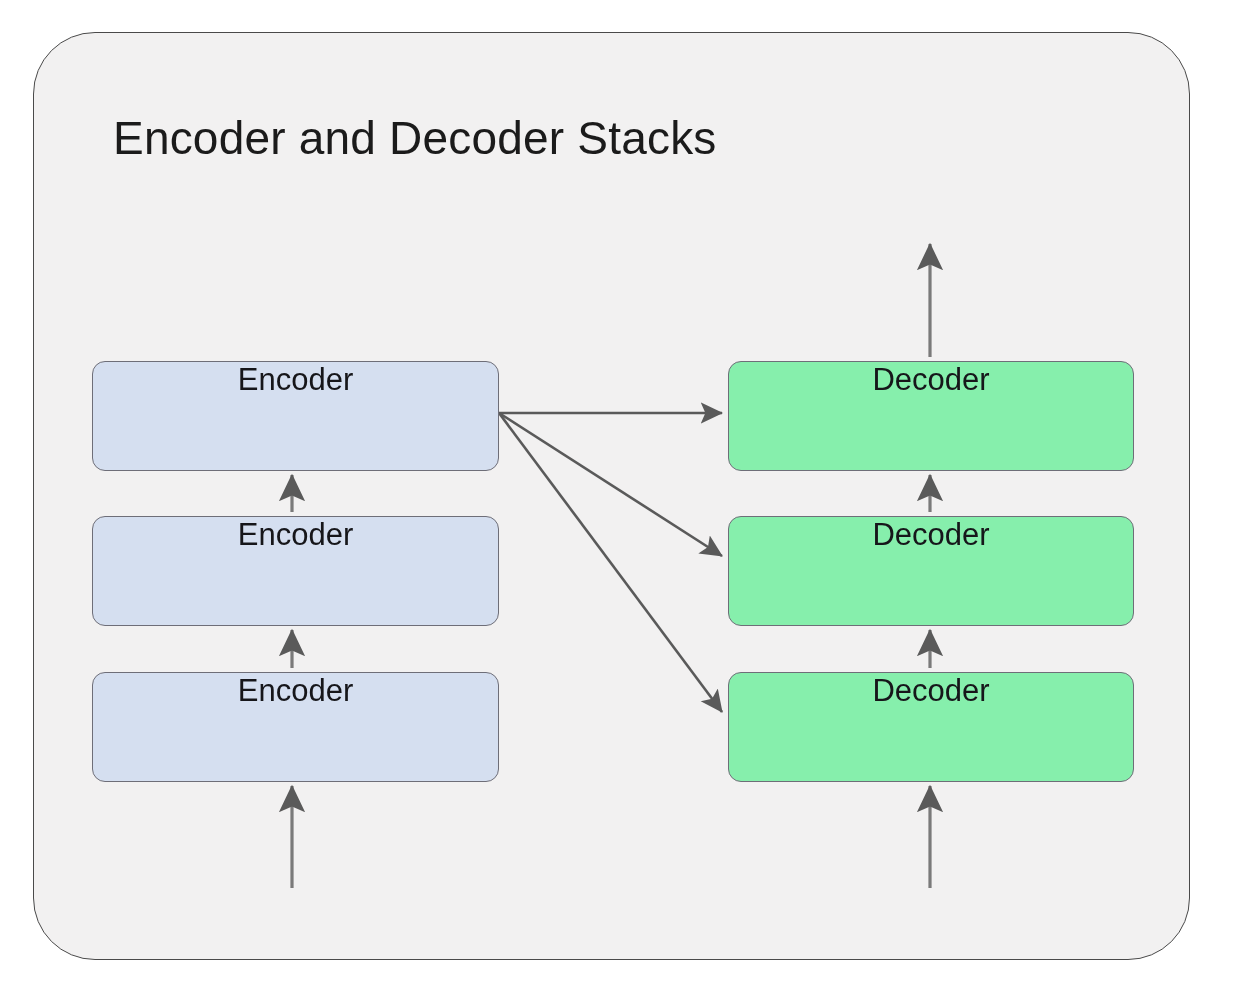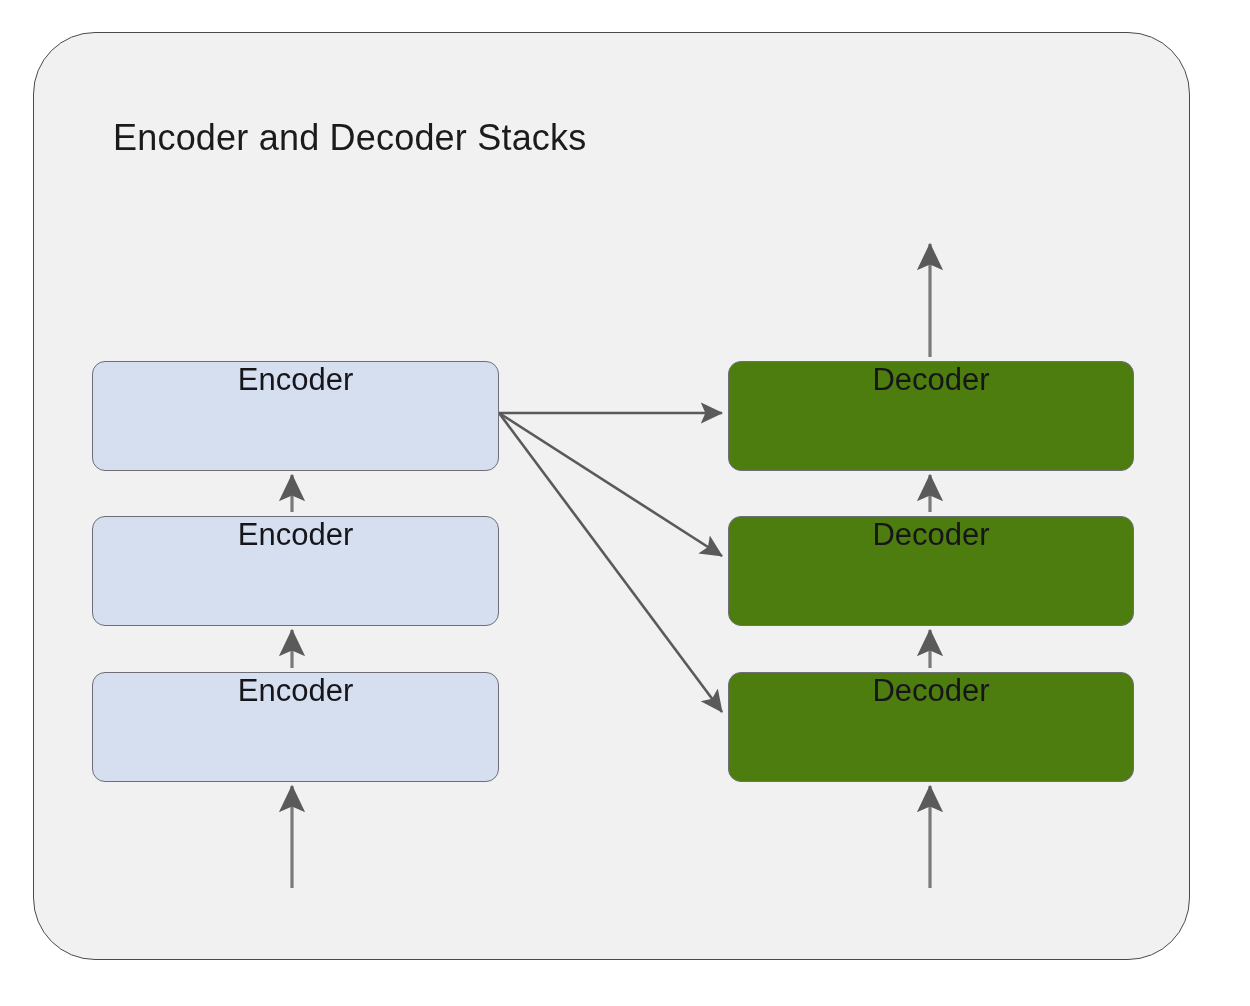--- a/index.html
+++ b/index.html
@@ -32,21 +32,21 @@
     box-sizing: border-box;
     background: #f2f1f1;
     border: 1.6px solid #4a4a4a;
     border-radius: 62px;
   }
 
   .panel-title {
     position: absolute;
     left: 113px;
     top: 112px;
-    font-size: 36px;
+    font-size: 46px;
     line-height: 52px;
     color: #1b1b1b;
     letter-spacing: 0.2px;
     white-space: nowrap;
   }
 
   
   .block {
     position: absolute;
     box-sizing: border-box;
@@ -56,21 +56,21 @@
     align-items: flex-start;
     justify-content: center;
     font-size: 31px;
     color: #16161a;
   }
   .block.encoder {
     background: #d5dff0;
     border-color: #6e6e78;
   }
   .block.decoder {
-    background: #4d7c0f;
+    background: #86efac;
     border-color: #6e6e78;
   }
 
   
   .enc1 { left: 92px;  top: 361px; width: 407px; height: 110px; }
   .enc2 { left: 92px;  top: 516px; width: 407px; height: 110px; }
   .enc3 { left: 92px;  top: 672px; width: 407px; height: 110px; }
 
   
   .dec1 { left: 728px; top: 361px; width: 406px; height: 110px; }

